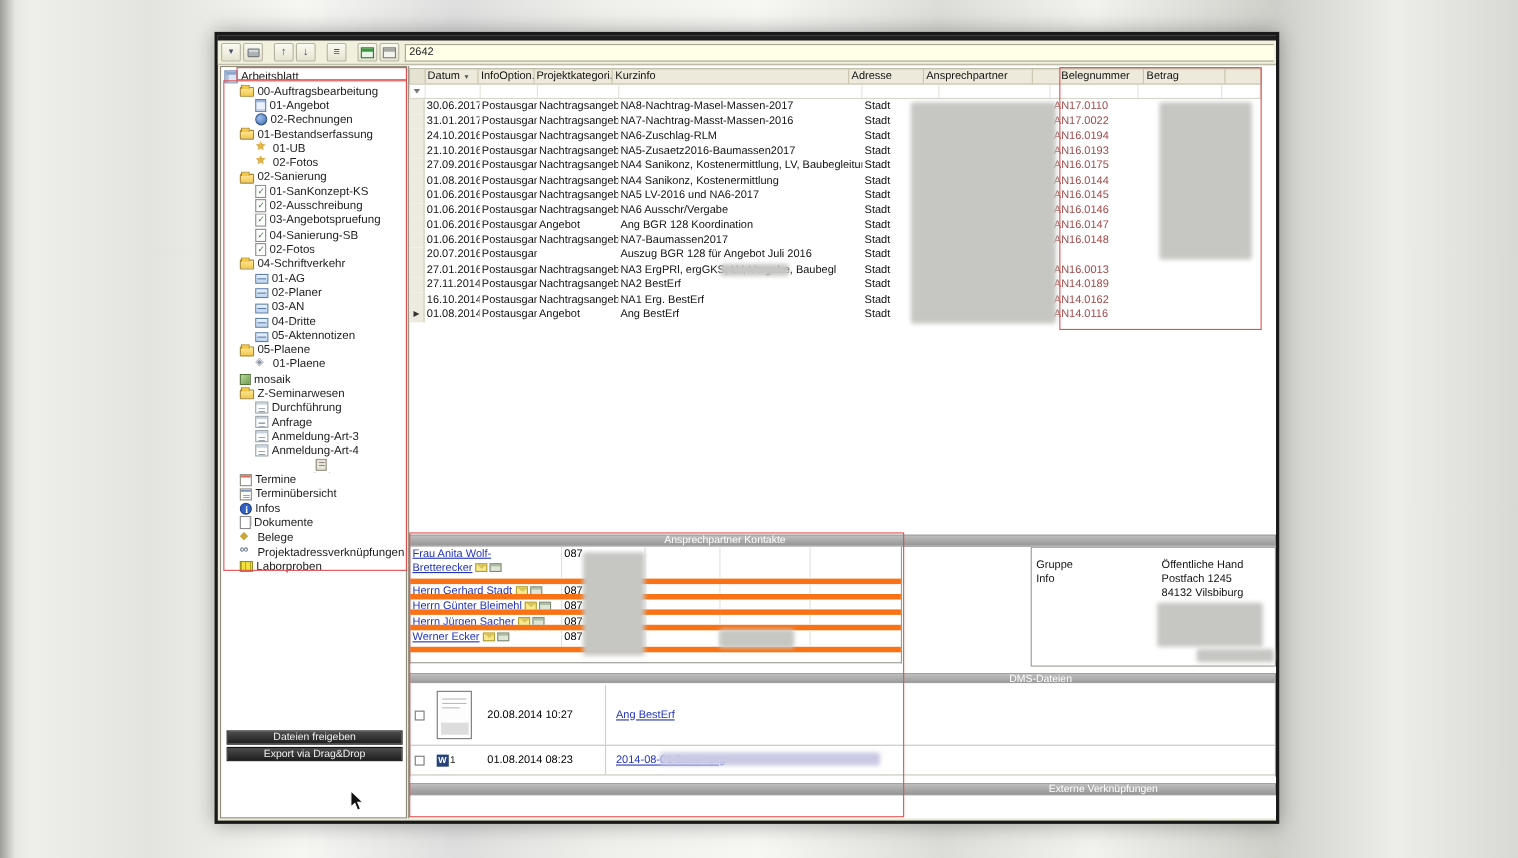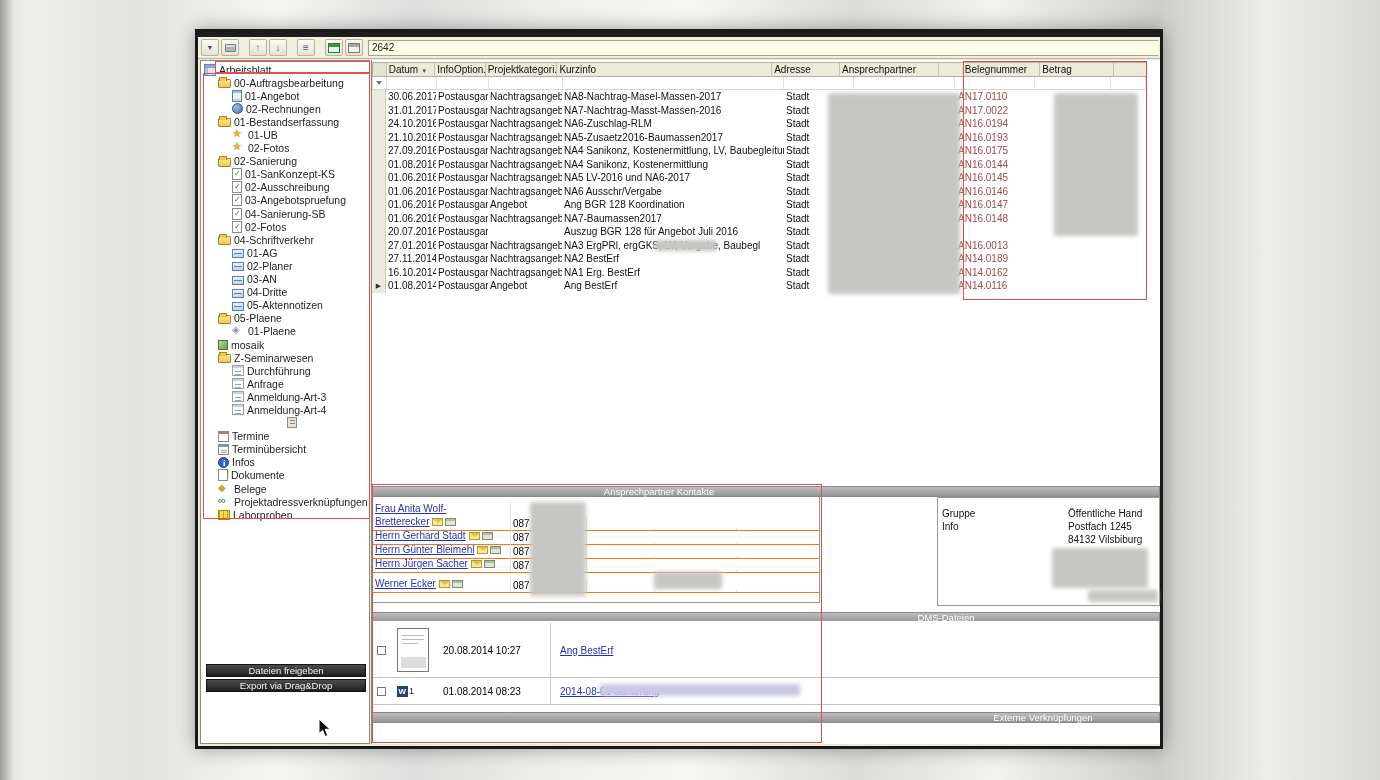--- a/index.html
+++ b/index.html
@@ -68,35 +68,35 @@
   .funnel{width:0;height:0;border-left:3px solid rgba(0,0,0,0);border-right:3px solid rgba(0,0,0,0);border-top:4px solid #777;}
   .g-row{display:flex;height:13.5px;line-height:13px;}
   .g-row .td{padding:0 2px;white-space:nowrap;overflow:hidden;}
   .td.sel{background:#edebdf;border-right:1px solid #d0cdbc;padding:0;text-align:center;font-size:7px;line-height:13px;color:#333;}
   .td.beleg{color:#a04848;}
   
   .bar{left:174px;width:788px;height:11px;background:linear-gradient(#bdbdbd,#969696);border:1px solid #8a8a8a;}
   .bar span{position:absolute;top:0;width:200px;text-align:center;font-size:9.5px;line-height:10px;color:#fff;}
   .bar-contacts{top:454px;}.bar-contacts span{left:186px;}
   .bar-dms{top:580px;}.bar-dms span{left:473px;}
-  .bar-ext{top:680px;}.bar-ext span{left:570px;}
+  .bar-ext{top:680px;}.bar-ext span{left:530px;}
   
   #contacts{left:174px;top:465px;width:448px;height:106px;background:#fff;border:1px solid #9a9a92;border-top:none;}
-  .c-row{display:flex;border-bottom:1px solid #f97316;align-items:flex-end;}
+  .c-row{display:flex;border-bottom:5px solid #f97316;}
   .c-cell{border-right:1px solid #e2e2dc;padding:1px 2px;font-size:10px;overflow:hidden;white-space:nowrap;}
   .c-line{height:13px;line-height:12px;white-space:nowrap;}
   .link{color:#2233bb;text-decoration:underline;cursor:pointer;}
   .env-icon{display:inline-block;width:11px;height:8px;margin-left:3px;background:#f7e98c;border:1px solid #b09c30;vertical-align:middle;position:relative;}
   .env-icon::before{content:"";position:absolute;left:0;top:0;width:0;height:0;border-left:5px solid rgba(0,0,0,0);border-right:5px solid rgba(0,0,0,0);border-top:4px solid #d8c45a;}
   .prn-icon{display:inline-block;width:11px;height:8px;margin-left:2px;background:#dfe6d8;border:1px solid #7d8a74;box-shadow:inset 0 2px 0 #aebfa2;vertical-align:middle;}
   
   .group-panel{left:739px;top:465px;width:223px;height:109px;background:#fff;border:1px solid #9a9a92;font-size:10px;color:#111;}
   .gp-row{display:flex;}
   .gp-label{width:118px;padding:0 4px;line-height:13px;}
-  .gp-val{flex:1;line-height:13px;margin-left:12px;}
+  .gp-val{flex:1;line-height:13px;}
   
   #dms{left:174px;top:589px;width:788px;height:85px;background:#fff;border-left:1px solid #9a9a92;border-right:1px solid #9a9a92;}
   .d-row{display:flex;border-bottom:1px solid #c4c4bc;align-items:center;position:relative;}
   .d-cb-cell{width:16px;display:flex;justify-content:center;flex:none;}
   .cb{width:9px;height:9px;background:#fff;border:1px solid #777;display:inline-block;}
   .d-icon-cell{width:54px;flex:none;display:flex;align-items:center;padding-left:8px;}
   .d-date-cell{width:108px;flex:none;font-size:10px;border-right:1px solid #d0d0c8;align-self:stretch;display:flex;align-items:center;}
   .d-link-cell{flex:1;padding-left:9px;font-size:10px;position:relative;}
   .thumb{width:32px;height:44px;border:1px solid #777;
     background:

